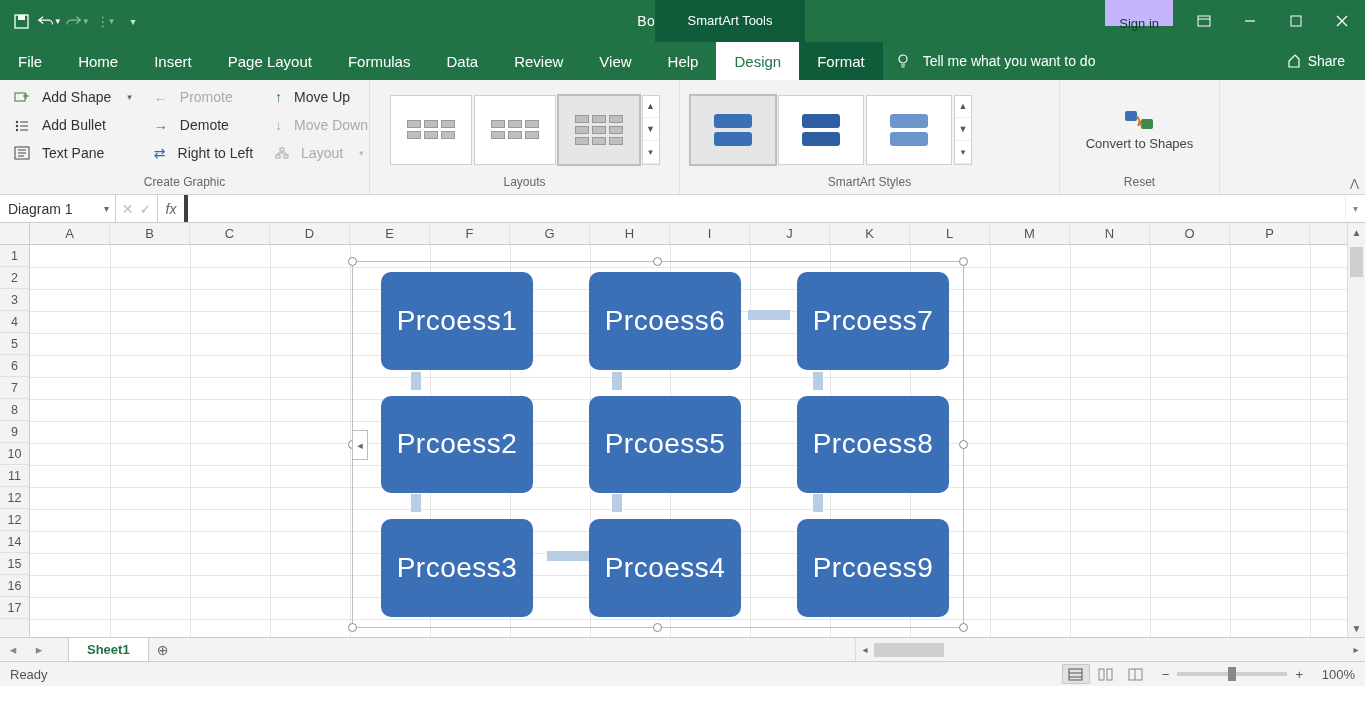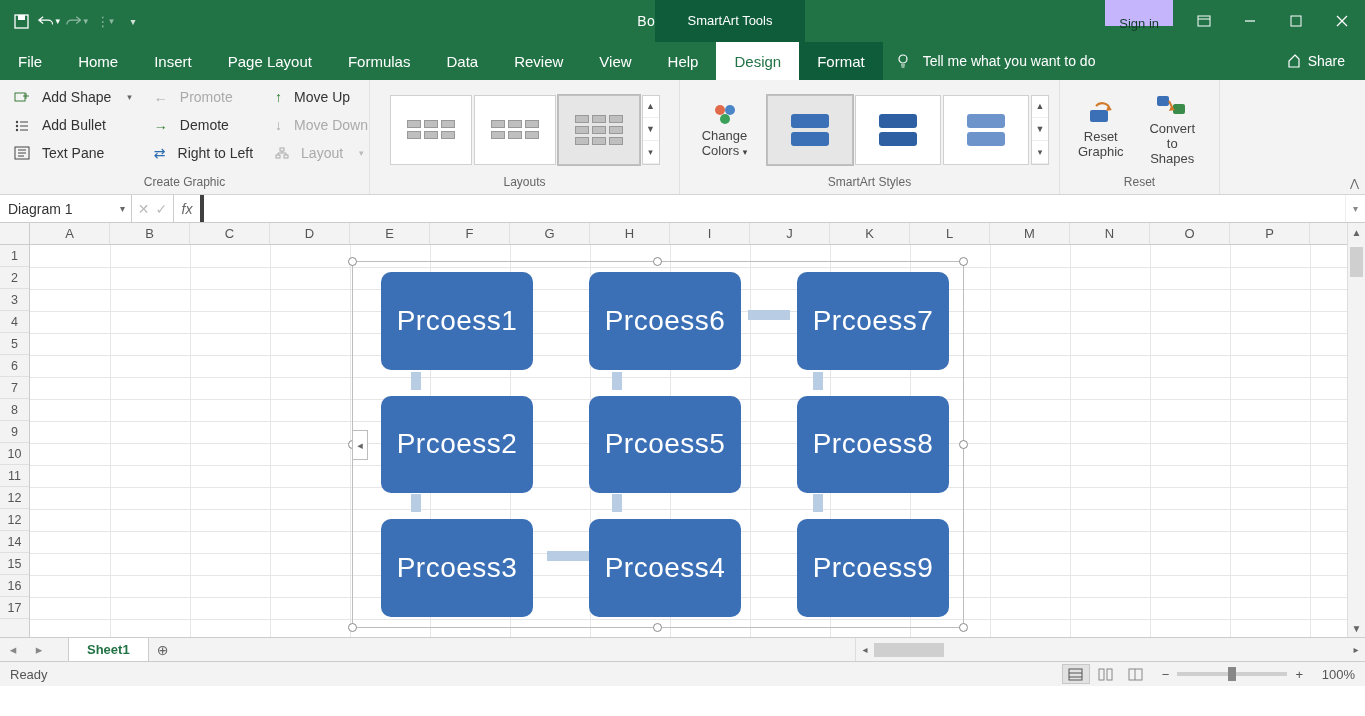--- a/index.html
+++ b/index.html
@@ -37,21 +37,21 @@
 .ribbon .thumb { width: 82px; height: 70px; background: #fff; border: 1px solid #d0d0d0; display: flex; align-items: center; justify-content: center; cursor: pointer; }
 .ribbon .thumb.selected { border: 1px solid #c0c0c0; background: #e6e6e6; outline: 1px solid #bbb; }
 .ribbon .gal-scroll { width: 18px; display: flex; flex-direction: column; border: 1px solid #d0d0d0; background: #fff; }
 .ribbon .gal-scroll div { flex: 1; display: flex; align-items: center; justify-content: center; font-size: 9px; color: #555; cursor: pointer; border-bottom: 1px solid #eee; }
 .ribbon .collapse-caret { position: absolute; right: 6px; bottom: 4px; font-size: 11px; color: #666; cursor: pointer; }
 .layout-mini { display: grid; grid-template-columns: repeat(3, 14px); gap: 3px; }
 .layout-mini span { height: 8px; background: #bfbfbf; border: 1px solid #999; }
 
 
 .fxbar { height: 28px; border-bottom: 1px solid #ccc; display: flex; align-items: stretch; background: #fff; }
-.namebox { width: 132px; border-right: 1px solid #ccc; display: flex; align-items: center; padding: 0 8px; font-size: 14px; color: #333; position: relative; }
+.namebox { width: 116px; border-right: 1px solid #ccc; display: flex; align-items: center; padding: 0 8px; font-size: 14px; color: #333; position: relative; }
 .namebox .dd { position: absolute; right: 6px; font-size: 10px; color: #666; }
 .fxctl { width: 42px; border-right: 1px solid #ccc; display: flex; align-items: center; justify-content: center; gap: 6px; color: #bbb; font-size: 14px; }
 .fxlbl { width: 30px; display: flex; align-items: center; justify-content: center; font-style: italic; color: #666; font-size: 14px; border-right: 4px solid #404040; }
 .fxinput { flex: 1; }
 .fxdd { width: 20px; display: flex; align-items: center; justify-content: center; color: #888; font-size: 10px; border-left: 1px solid #eee; }
 
 
 .gridwrap { position: relative; height: 414px; background: #fff; overflow: hidden; }
 .corner { position: absolute; left: 0; top: 0; width: 30px; height: 22px; background: #f3f3f3; border-right: 1px solid #ccc; border-bottom: 1px solid #ccc; z-index: 5; }
 .colheads { position: absolute; left: 30px; right: 18px; top: 0; height: 22px; display: flex; background: #f3f3f3; border-bottom: 1px solid #ccc; z-index: 4; }
@@ -292,28 +292,20 @@
             <div>▼</div>
             <div>▾</div>
           </div>
       </div>
     </div>
     <div class="group-label">Layouts</div>
   </div>
 
   <div class="group" style="width:380px">
     <div class="group-body" style="align-items:center;gap:8px">
-      <div class="bigbtn">
-        <svg width="30" height="26" viewBox="0 0 30 26">
-            <circle cx="10" cy="9" r="5" fill="#e06a4a"></circle>
-            <circle cx="20" cy="9" r="5" fill="#4a86c7"></circle>
-            <circle cx="15" cy="18" r="5" fill="#3aa05a"></circle>
-          </svg>
-        <div><span>Change Colors</span> <span style="font-size:9px">▾</span></div>
-      </div>
       <div class="gallery">
         <div class="thumb selected" style="width:86px">
             <svg width="50" height="40">
               <rect x="6" y="4" width="38" height="14" rx="3" fill="#3b6fb6"></rect>
               <rect x="6" y="22" width="38" height="14" rx="3" fill="#3b6fb6"></rect>
             </svg>
           </div>
         <div class="thumb" style="width:86px">
             <svg width="50" height="40">
               <rect x="6" y="4" width="38" height="14" rx="3" fill="#2f5fa3"></rect>
@@ -331,28 +323,20 @@
             <div>▼</div>
             <div>▾</div>
           </div>
       </div>
     </div>
     <div class="group-label">SmartArt Styles</div>
   </div>
 
   <div class="group" style="width:160px">
     <div class="group-body" style="align-items:center;justify-content:center;gap:4px">
-      <div class="bigbtn">
-        <svg width="30" height="28" viewBox="0 0 30 28">
-            <rect x="4" y="10" width="18" height="12" rx="2" fill="#3b6fb6"></rect>
-            <path d="M10 6 A8 8 0 0 1 24 10" fill="none" stroke="#d17a2a" stroke-width="2"></path>
-            <polygon points="22,6 26,10 20,11" fill="#d17a2a"></polygon>
-          </svg>
-        <span>Reset Graphic</span>
-      </div>
       <div class="bigbtn">
         <svg width="34" height="28" viewBox="0 0 34 28">
             <rect x="2" y="4" width="12" height="10" rx="2" fill="#3b6fb6"></rect>
             <rect x="18" y="12" width="12" height="10" rx="2" fill="#3a8a4a"></rect>
             <path d="M14 9 L18 17" fill="none" stroke="#d17a2a" stroke-width="2"></path>
             <polygon points="16,14 20,18 14,19" fill="#d17a2a"></polygon>
           </svg>
         <span>Convert to Shapes</span>
       </div>
     </div>

